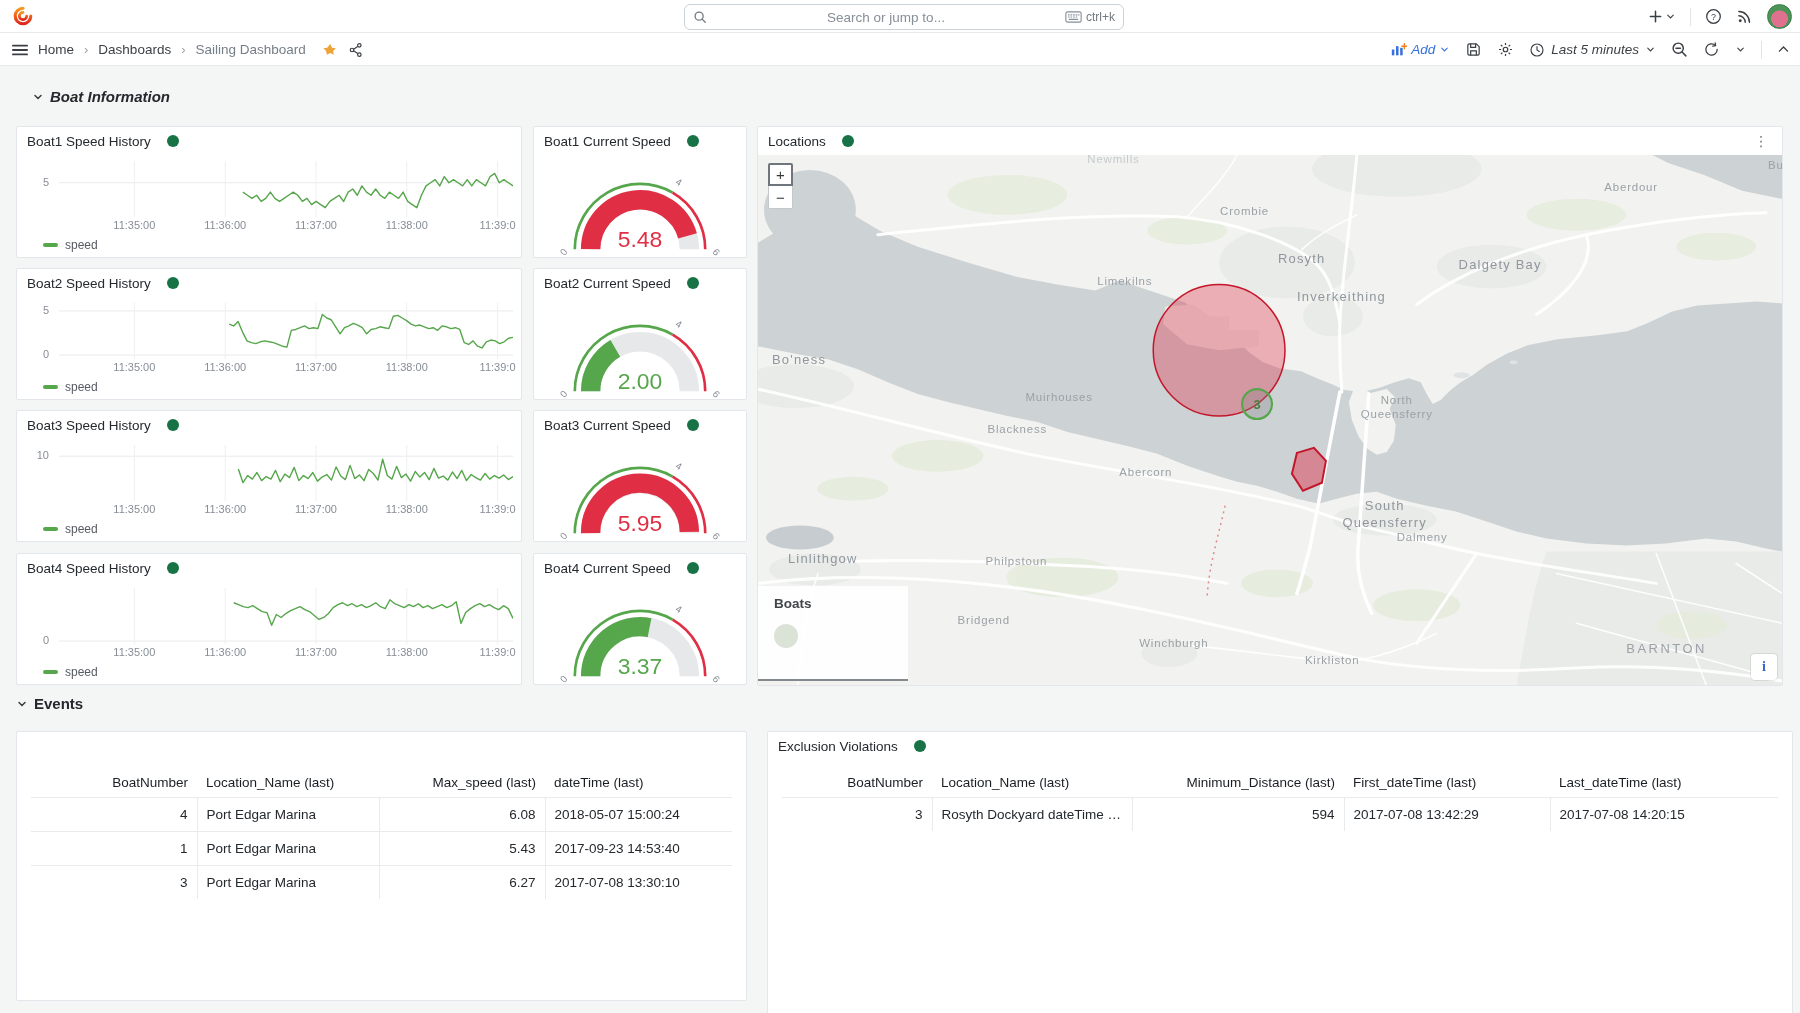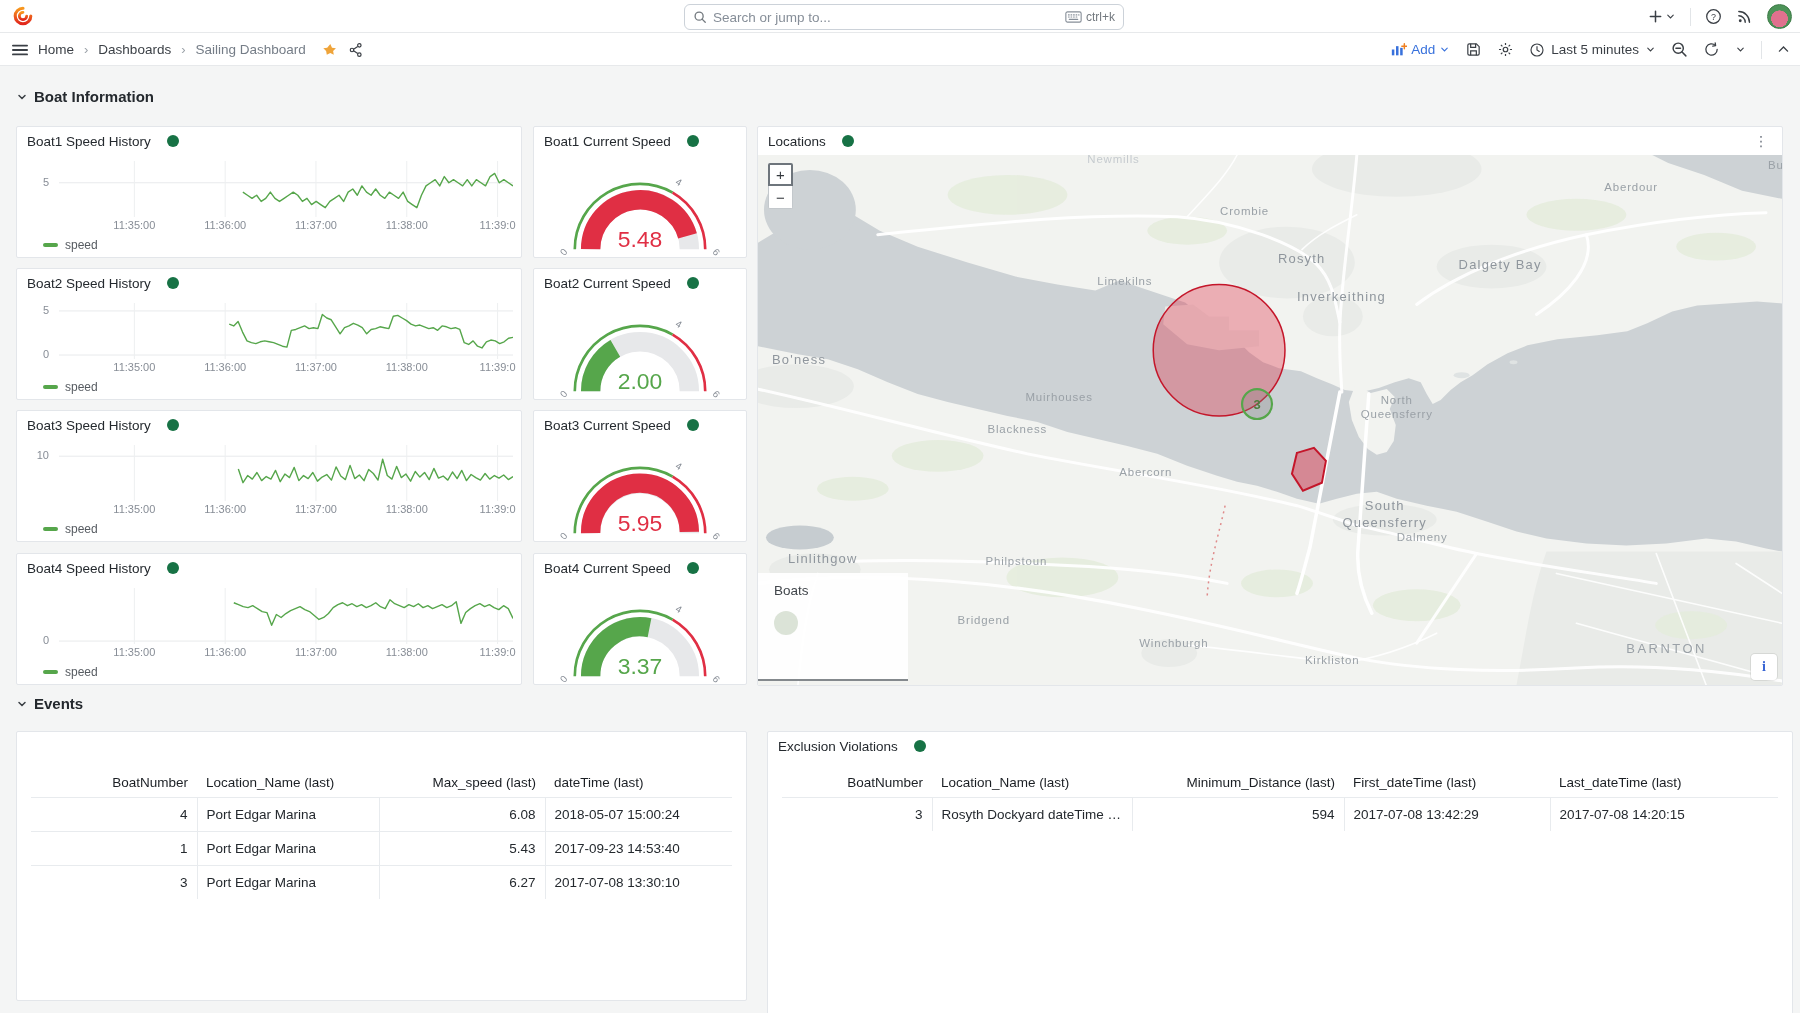--- a/index.html
+++ b/index.html
@@ -7,38 +7,38 @@
     font-family:"Liberation Sans", sans-serif; color:#24292e; }
   svg { display:block; }
 
   
   .topbar { position:absolute; top:0; left:0; width:1800px; height:33px; background:#fff;
     border-bottom:1px solid #e7e9eb; display:flex; align-items:center; }
   .logo { position:absolute; left:12px; top:5px; width:22px; height:22px; }
   .searchbox { position:absolute; left:684px; top:4px; width:440px; height:26px; border:1px solid #ccd2d9;
     border-radius:6px; background:#fff; display:flex; align-items:center; padding:0 8px; gap:6px; }
   .searchbox input { border:none; outline:none; flex:1; font-size:13.5px; color:#464c54;
-    font-family:"Liberation Sans", sans-serif; background:transparent; }
+    font-family:"Liberation Sans", sans-serif; background:transparent;text-align:center; }
   .searchbox input::placeholder { color:#868e98; }
   .kbd-hint { display:flex; align-items:center; gap:4px; color:#73797f; font-size:12px; }
   .tb-icons { position:absolute; right:8px; top:0; height:33px; display:flex; align-items:center; gap:14px; }
   .vdiv { width:1px; height:18px; background:#e2e5e8; }
   .avatar { width:25px; height:25px; border-radius:50%;
     background:radial-gradient(circle at 50% 60%, #e0718e 0 46%, #4c9358 47% 100%);
     border:1px solid #3c7a46; }
   .icon-btn { display:flex; align-items:center; cursor:pointer; gap:2px; }
 
   
   .toolbar { position:absolute; top:33px; left:0; width:1800px; height:33px; background:#fff;
     border-bottom:1px solid #e7e9eb; }
   .tb-left { position:absolute; left:12px; top:0; height:33px; display:flex; align-items:center; gap:10px; }
   .crumb { font-size:13.5px; color:#3a3f45; }
   .crumb.dim { color:#757d87; }
   .crumb-sep { color:#9aa1a8; font-size:13px; margin:0 2px; }
-  .tb-right { position:absolute; right:10px; top:0; height:33px; display:flex; align-items:center; gap:15px; }
+  .tb-right { position:absolute; right:10px; top:0; height:33px; display:flex; align-items:center; gap:15px;font-style:italic; }
   .add-group { display:flex; align-items:center; gap:4px; color:#3871dc; font-size:13.5px; font-weight:500; }
   .time-group { display:flex; align-items:center; gap:6px; font-size:13.5px; color:#3a3f45; }
 
   
   .dash { position:absolute; top:66px; left:0; width:1800px; height:947px; background:#f4f5f5; }
   .section-head { position:absolute; display:flex; align-items:center; gap:6px; font-size:15px;
     font-weight:700; color:#24292e; cursor:pointer; }
   .panel { position:absolute; background:#fff; border:1px solid #e3e6ea; border-radius:2px; overflow:hidden; }
   .panel-header { position:absolute; top:0; left:0; right:0; height:28px; display:flex; align-items:center;
     padding:0 10px; gap:16px; z-index:5; }
@@ -63,22 +63,22 @@
   .gauge-box svg { width:172px; height:104px; margin-top:6px; }
 
   
   .map-wrap { position:absolute; left:0; right:0; top:28px; bottom:0; }
   .map-wrap > svg { width:100%; height:100%; }
   .map-zoom { position:absolute; left:10px; top:8px; width:25px; z-index:6; }
   .map-zoom .zbtn { width:25px; height:23px; background:#fff; display:flex; align-items:center;
     justify-content:center; font-size:15px; color:#33383d; cursor:pointer; }
   .map-zoom .zin { border:2px solid #6e757c; border-radius:2px 2px 0 0; }
   .map-zoom .zout { border:1px solid #c3c8cc; border-top:none; border-radius:0 0 2px 2px; }
-  .map-legend { position:absolute; left:0; bottom:4px; width:150px; height:108px;
-    background:rgba(255,255,255,0.92); z-index:6; }
+  .map-legend { position:absolute; left:0; bottom:4px; width:150px; height:95px;
+    background:rgba(255,255,255,0.92); z-index:6;font-weight:bold; }
   .map-legend .mlt { font-size:13.5px; color:#41464b; padding:10px 0 0 16px; cursor:pointer; }
   .map-legend .mlc { position:absolute; left:16px; top:38px; width:24px; height:24px; border-radius:50%;
     background:#cfd9ca; opacity:.75; }
   .map-legend .mlbar { position:absolute; left:0; right:0; bottom:0; height:2px; background:#84898d; }
   .map-attrib { position:absolute; right:5px; bottom:5px; width:26px; height:26px; background:#fff;
     border-radius:4px; box-shadow:0 0 0 1px rgba(0,0,0,.08); display:flex; align-items:center;
     justify-content:center; color:#3a66d4; font-weight:700; font-size:14px;
     font-family:"Liberation Serif", serif; cursor:pointer; z-index:6; }
 
   
@@ -243,21 +243,21 @@
     <span class="icon-btn">
       <svg width="13" height="13" viewBox="0 0 16 16">
           <path d="M3 10l5-5 5 5" fill="none" stroke="#3a3f45" stroke-width="1.7" stroke-linecap="round"></path>
         </svg>
     </span>
   </div>
 </div>
 
 <div class="dash">
 
-  <div class="section-head" style="left:16px; top:22px;">
+  <div class="section-head" style="left:32px; top:22px;font-style:italic;">
     <svg width="12" height="12" viewBox="0 0 16 16">
         <path d="M4 6l4 4 4-4" fill="none" stroke="#3a3f45" stroke-width="2" stroke-linecap="round"></path>
       </svg>
     <span>Boat Information</span>
   </div>
 
   <div class="panel" style="left:16px; top:60px; width:506px; height:132px;">
     <div class="panel-header">
         <span class="panel-title">Boat1 Speed History</span>
         <span class="health-dot"></span>

